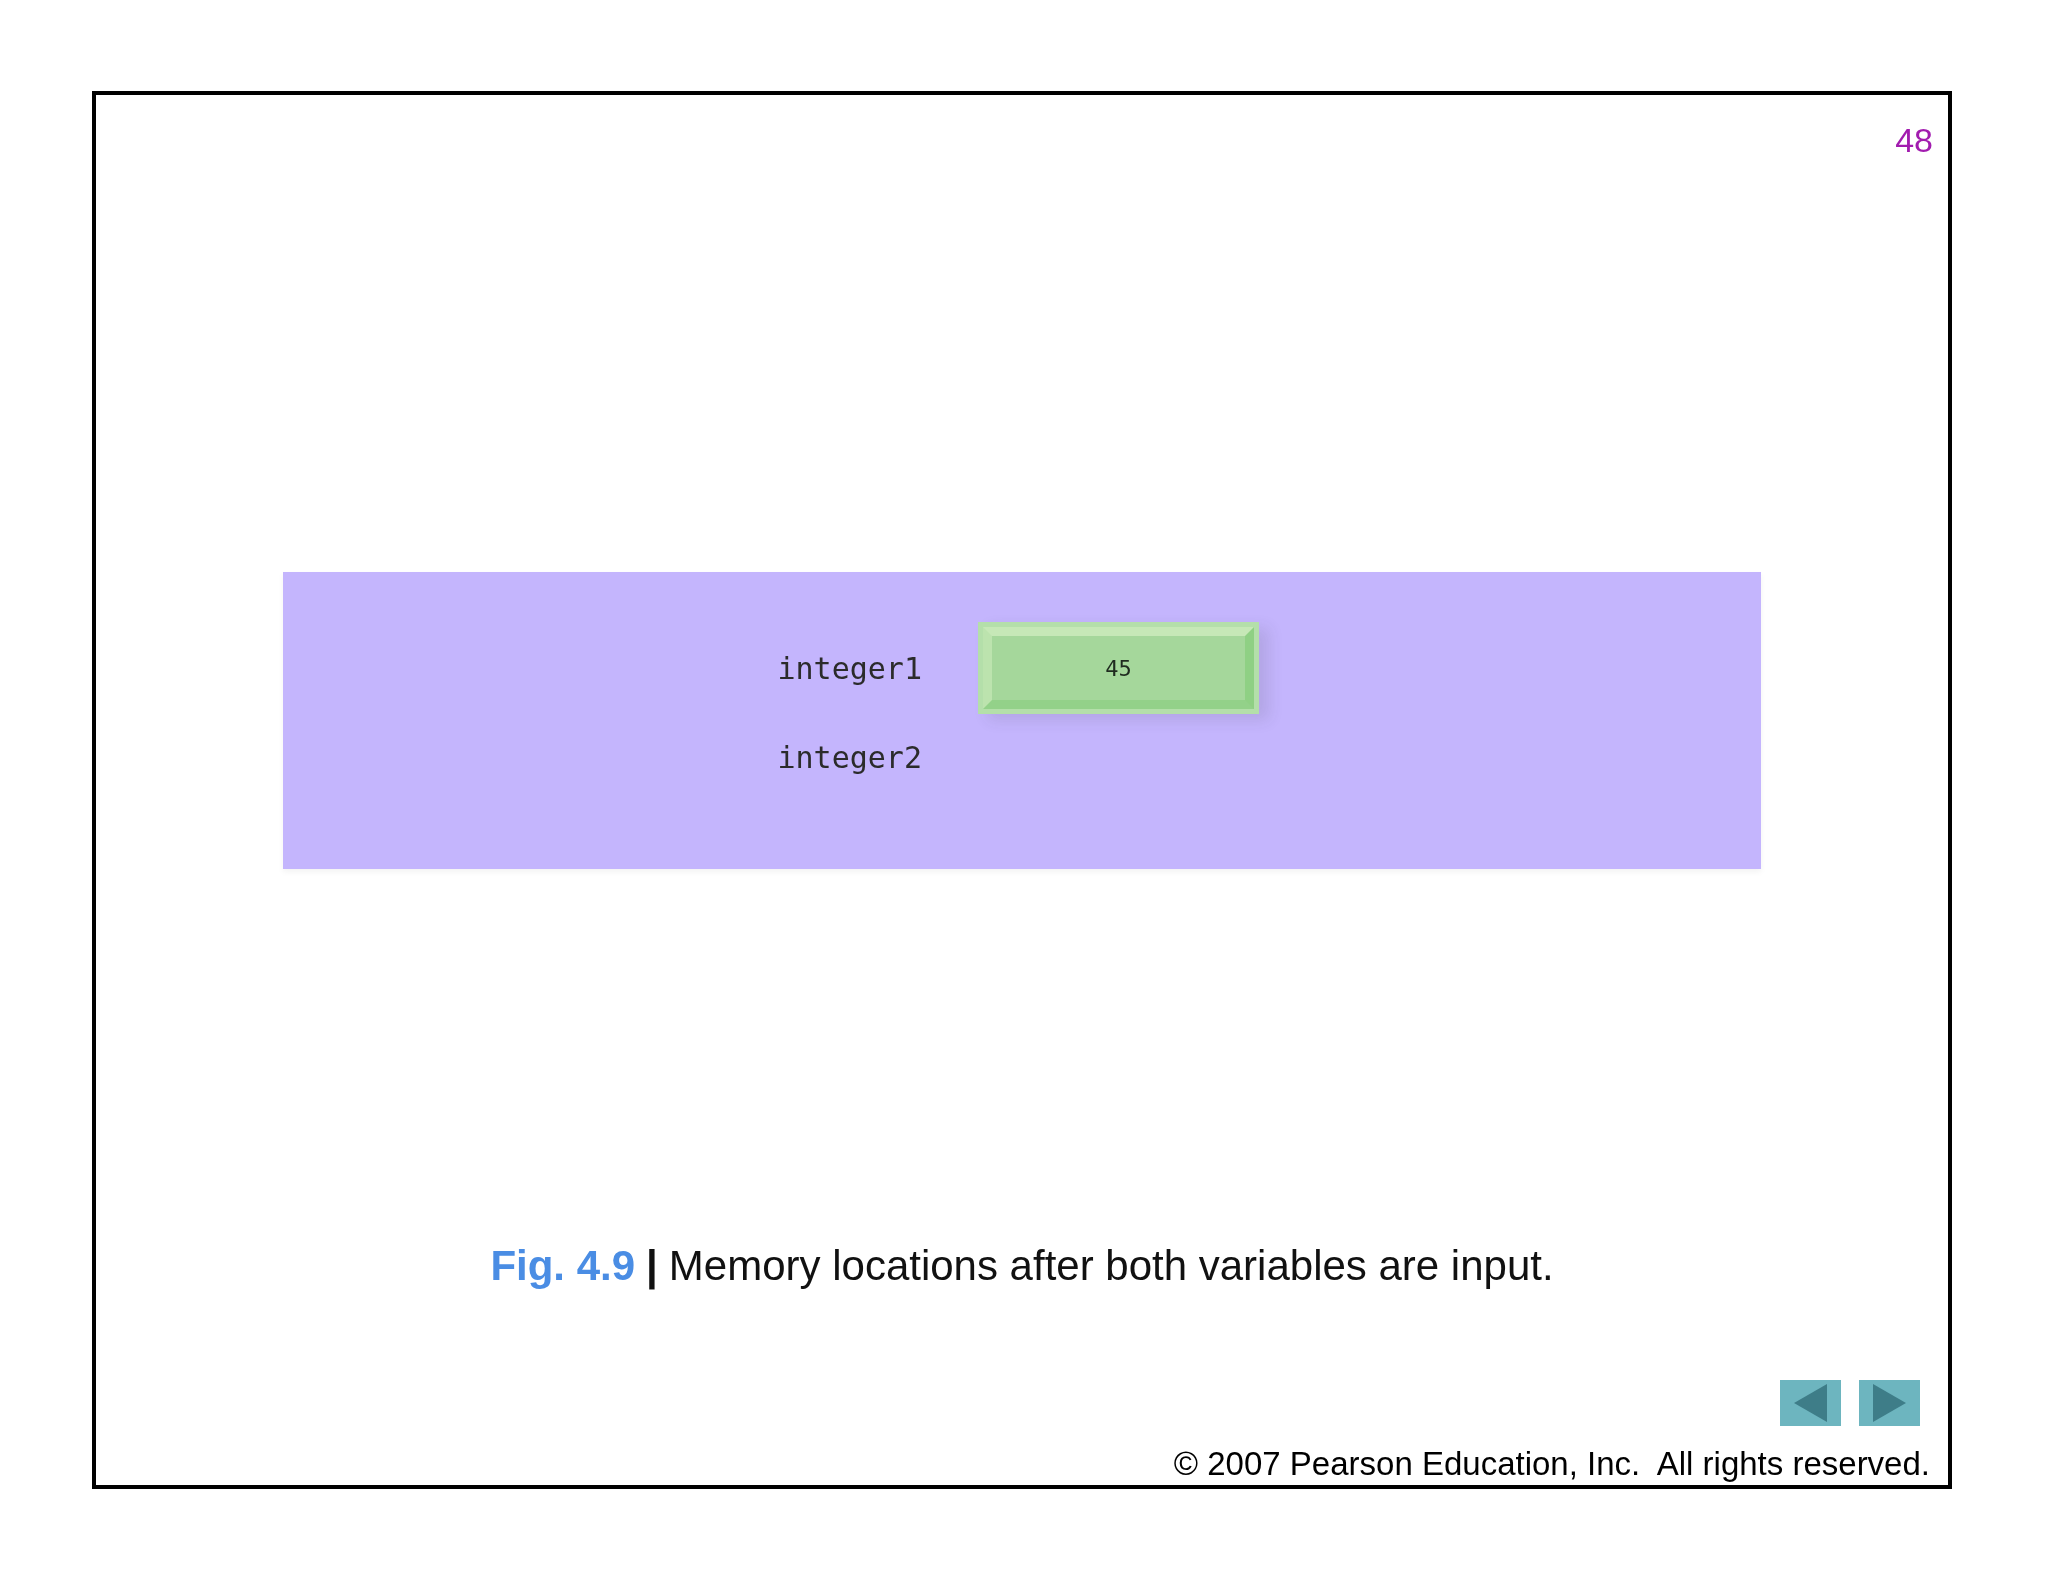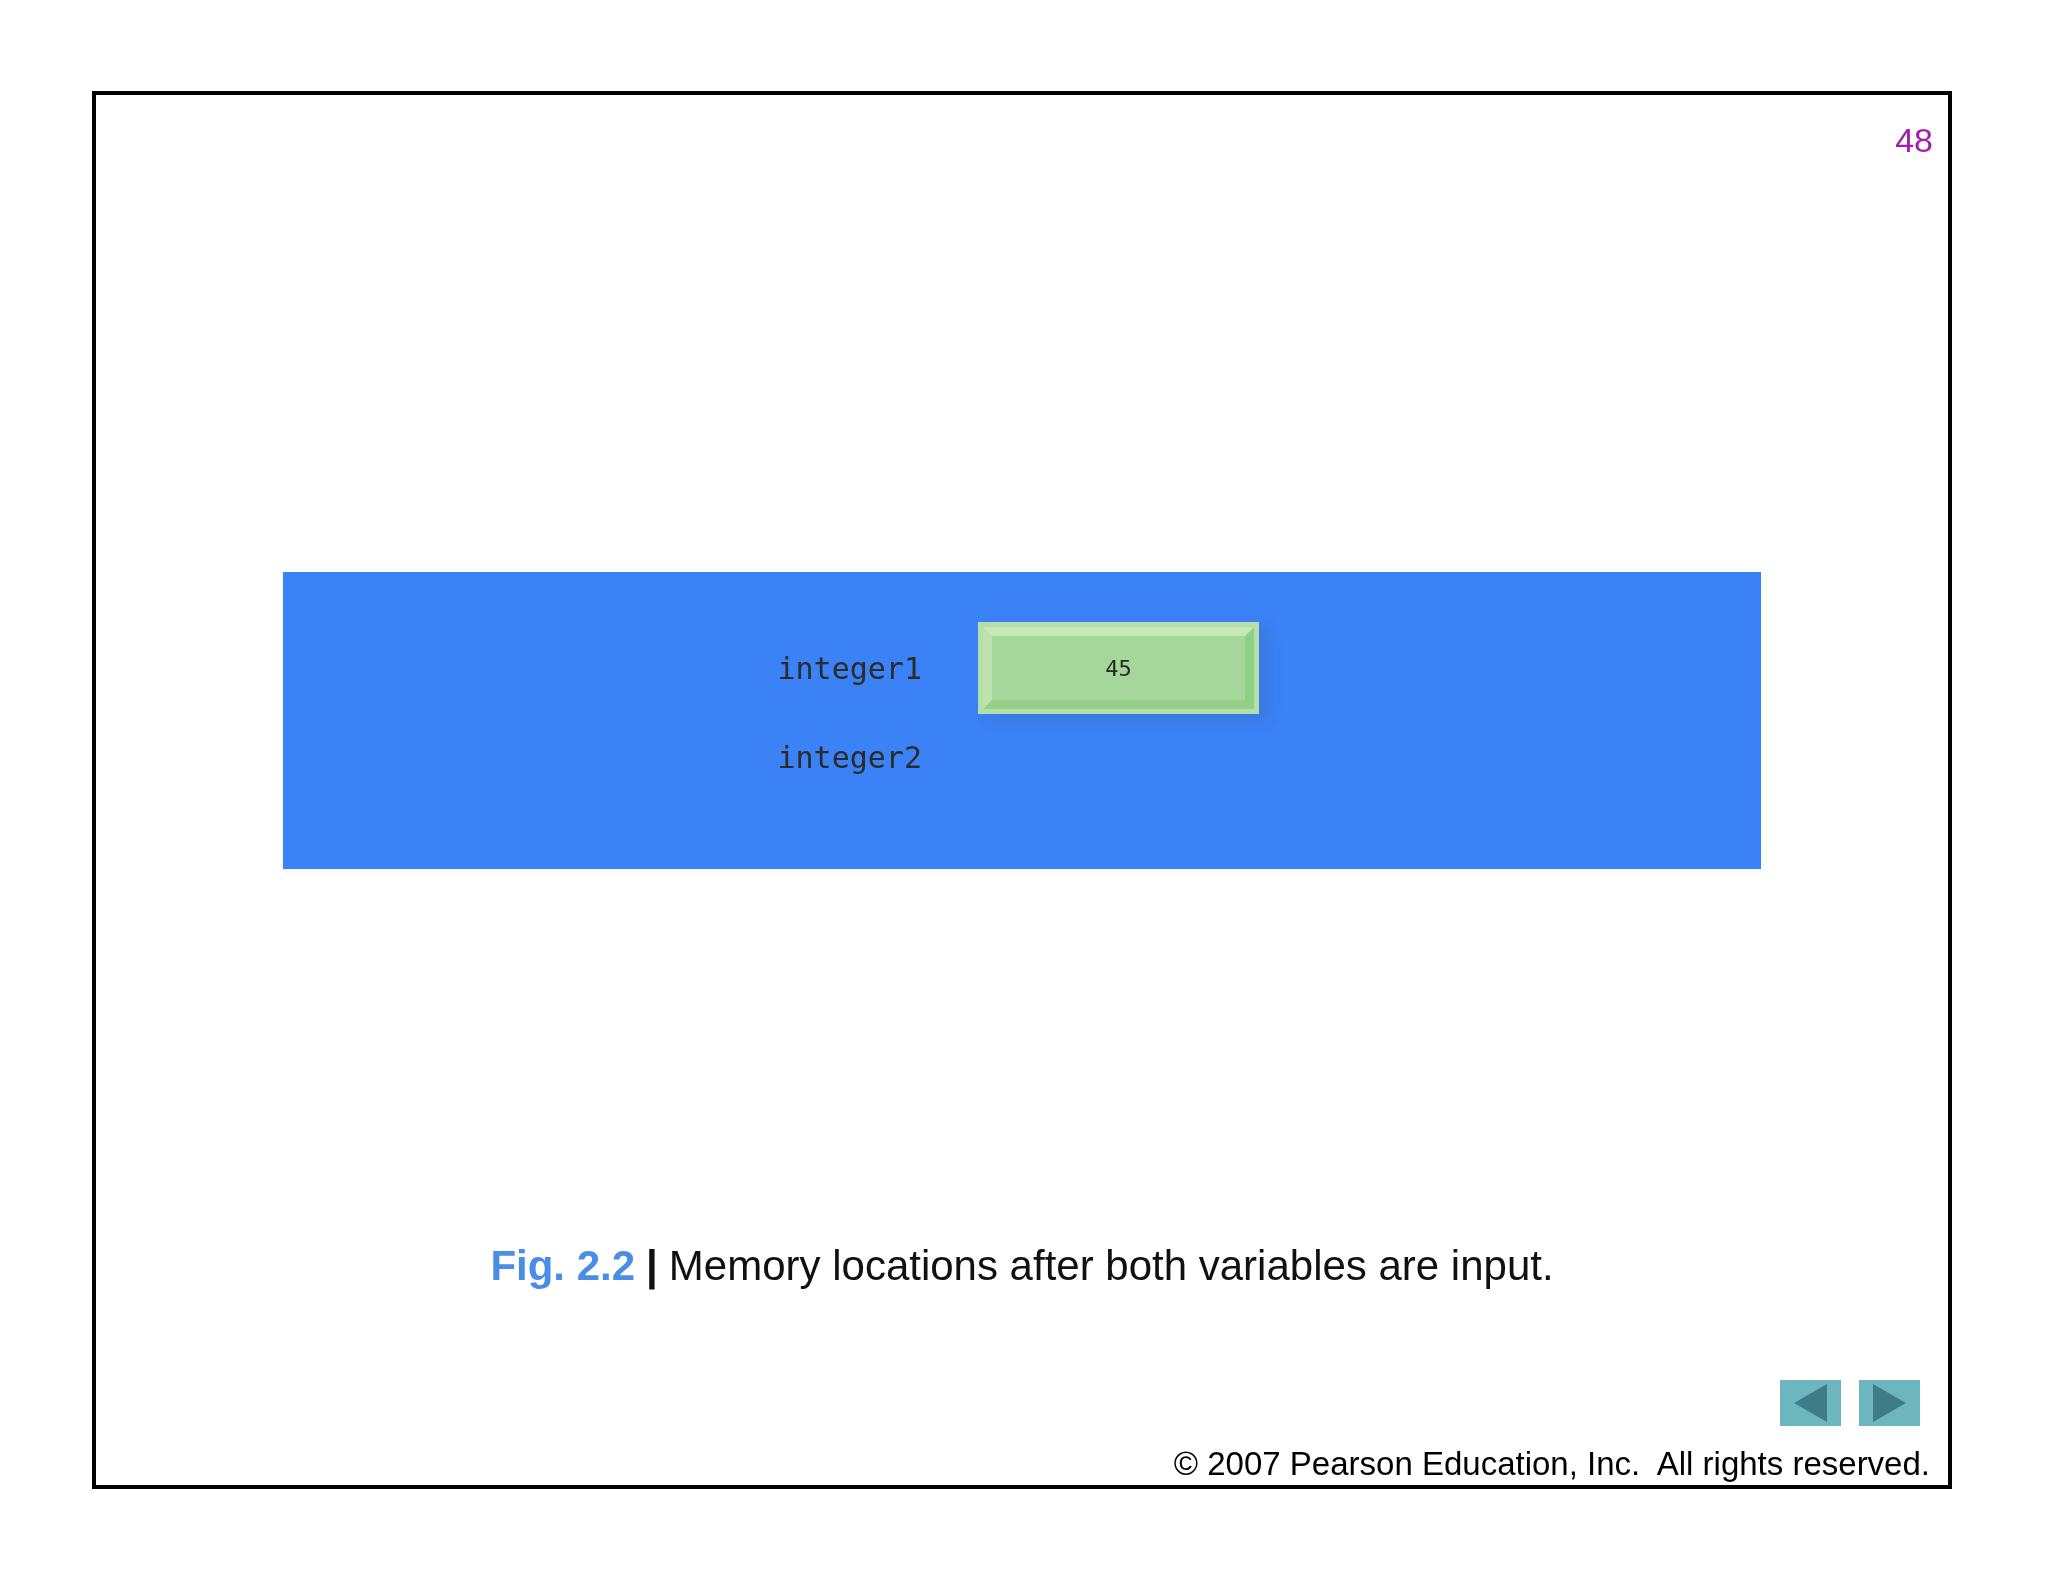--- a/index.html
+++ b/index.html
@@ -28,21 +28,21 @@
     font-size: 34px;
     color: #a21caf;
     letter-spacing: 0;
   }
   .figure-panel {
     position: absolute;
     left: 187px;
     top: 477px;
     width: 1478px;
     height: 297px;
-    background: #3b82f6;
+    background: #c4b5fd;
     box-shadow: 0 3px 6px rgba(0,0,0,0.05);
   }
   .mem-row { position: absolute; left: 0; width: 100%; height: 92px; }
   .mem-row.row-0 { top: 50px; }
   .mem-row.row-1 { top: 139px; }
   .var-label {
     position: absolute;
     left: 0;
     top: 0;
     width: 639px;
@@ -148,21 +148,21 @@
         </div>
       </div>
 
       <div class="mem-row row-1">
         <div class="var-label">integer2</div>
       </div>
 
     </div>
 
     <div class="caption">
-      <span class="fig-label">Fig. 2.2</span><span class="sep">|</span><span>Memory locations after both variables are input.</span>
+      <span class="fig-label">Fig. 4.9</span><span class="sep">|</span><span>Memory locations after both variables are input.</span>
     </div>
 
     <div class="nav-buttons">
       <button class="nav-btn">
         <span class="tri-left"></span>
       </button>
       <button class="nav-btn">
         <span class="tri-right"></span>
       </button>
     </div>

